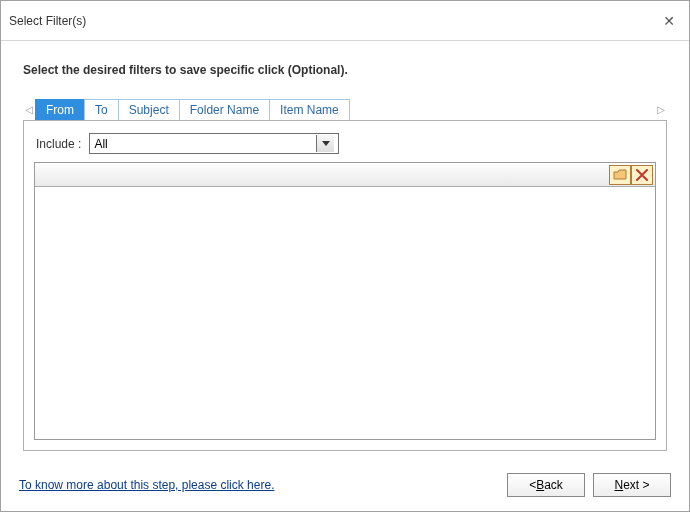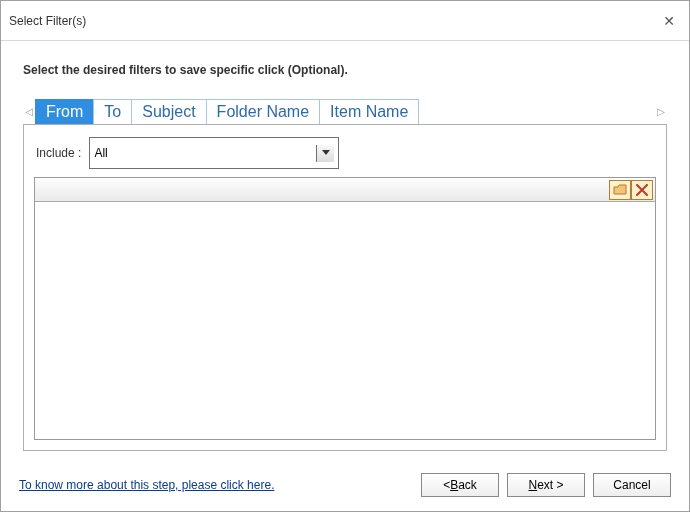--- a/index.html
+++ b/index.html
@@ -44,21 +44,21 @@
 .tabstrip .arrow {
   width: 12px; color: #999; font-size: 10px;
   display: flex; align-items: center; justify-content: center;
 }
 .tabstrip .arrow.right { margin-left: auto; }
 .tabs { display: flex; }
 .tab {
   border: 1px solid #a6c7e3;
   border-bottom: none;
   padding: 3px 10px;
-  font-size: 16px;
+  font-size: 12px;
   color: #2d6aa8;
   background: #fff;
   margin-right: -1px;
   cursor: default;
 }
 .tab.active {
   background: #2f8ee0;
   color: #fff;
   border-color: #2f8ee0;
 }
@@ -70,21 +70,21 @@
   display: flex; flex-direction: column;
   background: #fff;
 }
 .include-row {
   display: flex; align-items: center;
   gap: 8px;
   margin: 2px 2px 8px 2px;
 }
 .include-row label { color: #333; }
 .include-select {
-  width: 250px; height: 32px;
+  width: 250px; height: 21px;
   border: 1px solid #707070;
   background: #fff;
   display: flex; align-items: center;
   padding: 0 4px;
 }
 .include-select .val { flex: 1; }
 .include-select .dd-btn {
   width: 18px; height: 17px;
   border-left: 1px solid #707070;
   background: linear-gradient(#f8f8f8,#ddd);
@@ -197,16 +197,13 @@
   <span class="spacer"></span>
   <div class="btn">
     <span>&lt; </span>
       <span class="u">B</span>
       <span>ack</span>
   </div>
   <div class="btn">
     <span class="u">N</span>
       <span>ext &gt;</span>
   </div>
-  <div class="btn">
-    <span>Cancel</span>
-  </div>
 </div>
 
 </body></html>

